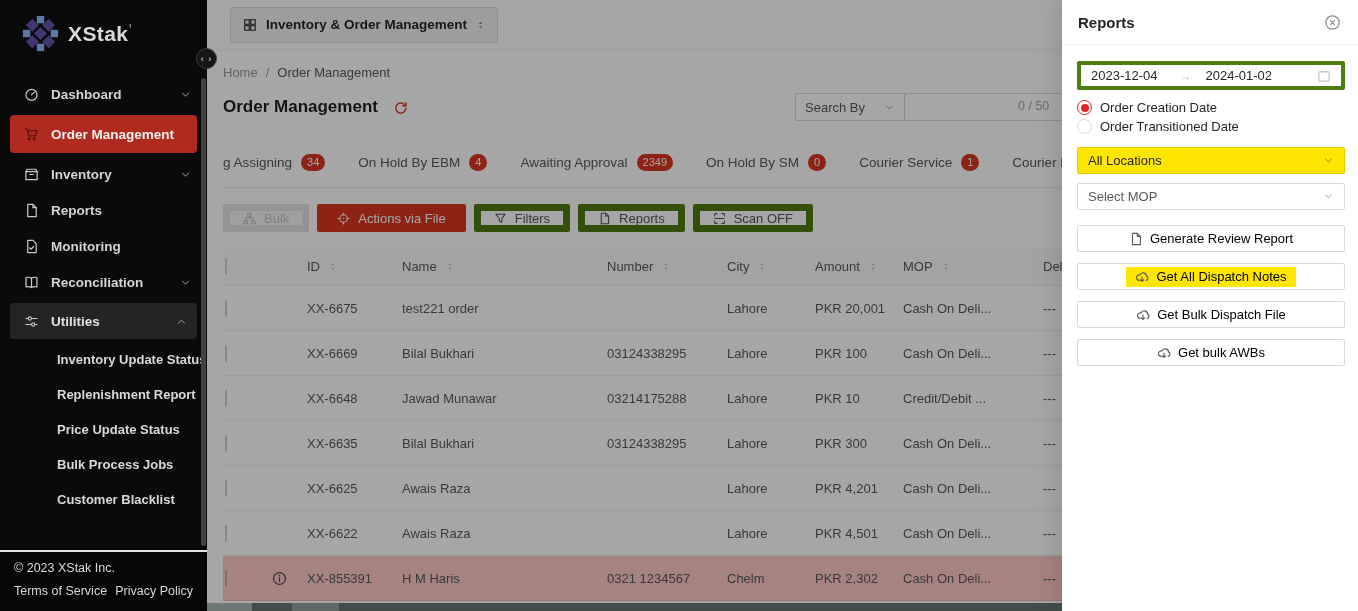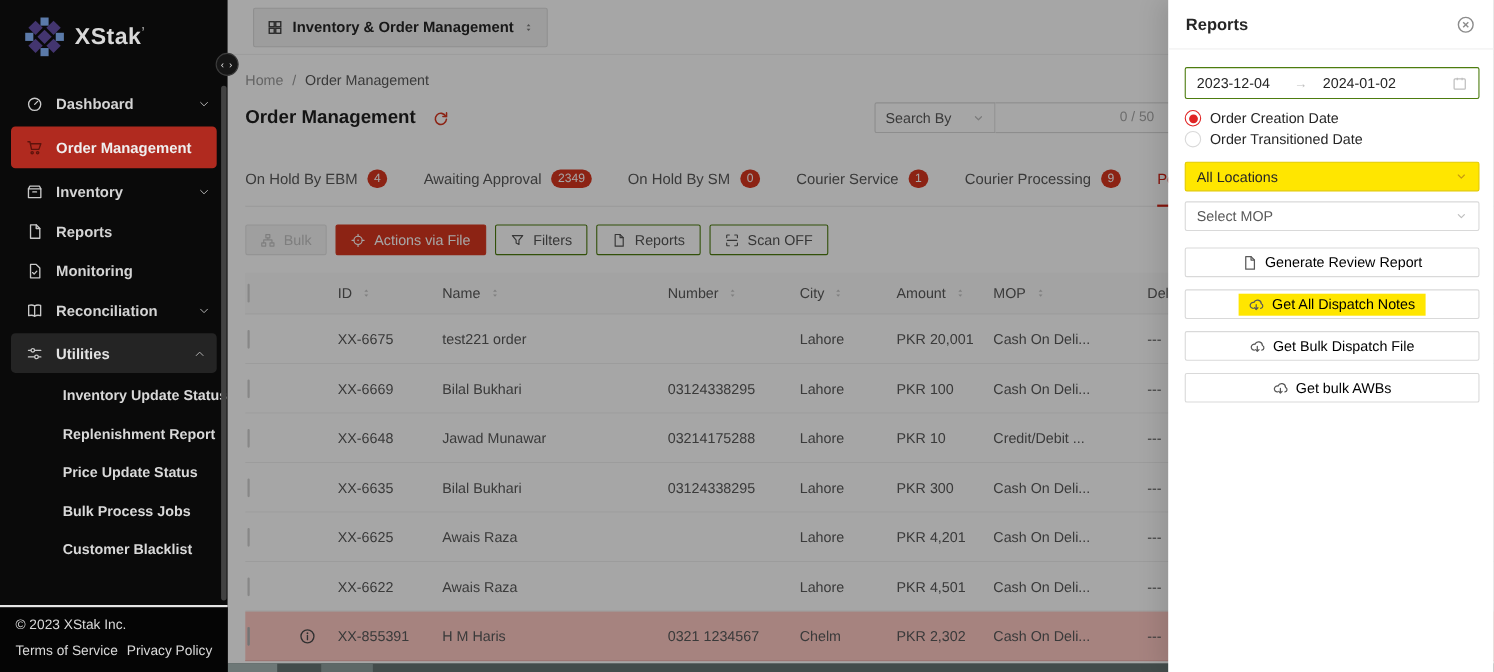--- a/index.html
+++ b/index.html
@@ -45,21 +45,21 @@
   .searchby .ic { width:11px; height:11px; color:#bfbfbf; }
   .search-input { position:absolute; left:682px; top:1px; width:400px; height:28px; border:1px solid #d9d9d9; border-left:none; background:#fff; }
   .search-counter { position:absolute; left:795px; top:7px; font-size:12.5px; color:#a8a8a8; }
 
   .tabs { display:flex; align-items:center; gap:33px; margin:16px 0 0 16px; height:50px; border-bottom:1px solid #ededed; padding-right:0; }
   .tab { display:flex; align-items:center; gap:9px; height:100%; font-size:13.5px; color:#595959; cursor:pointer; }
   .tab .badge { background:#d8361f; color:#fff; font-size:11px; line-height:17px; padding:0 6px; min-width:18px; text-align:center; border-radius:9px; }
   .tab.active { color:#cf2113; border-bottom:2px solid #cf2113; margin-bottom:-1px; font-weight:400; }
 
   .toolbar { display:flex; gap:8px; margin:16px 16px 0 16px; }
-  .btn { height:28px; display:inline-flex; align-items:center; gap:8px; padding:0 13px; border:1px solid #4d7c0f; border-radius:2px; background:#fff; font-size:13px; color:#555; cursor:pointer; }
+  .btn { height:28px; display:inline-flex; align-items:center; gap:8px; padding:0 13px; border:7px solid #4d7c0f; border-radius:2px; background:#fff; font-size:13px; color:#555; cursor:pointer; }
   .btn .ic { width:13px; height:13px; }
   .btn.disabled { background:#f5f5f5; color:#c2c2c2; border-color:#e3e3e3; }
   .btn.primary { background:#d8361f; border-color:#d8361f; color:#fff; }
 
   .table { margin:16px 0 0 16px; font-size:13px; color:#595959; }
   .t-head { display:flex; align-items:center; height:38px; background:#fafafa; border-bottom:1px solid #ececec; }
   .t-row { display:flex; align-items:center; height:45px; border-bottom:1px solid #f0f0f0; background:#fff; cursor:pointer; }
   .t-row.hl { background:#ffc9c4; border-color:#f3b6b1; }
   .hcell { display:flex; align-items:center; gap:8px; }
   .c-check { width:38px; padding-left:2px; }
@@ -79,21 +79,21 @@
   .hscroll { position:absolute; left:0; right:0; bottom:0; height:8px; background:#434c4b; z-index:6; }
   .hscroll .stub { position:absolute; left:0; top:0; width:45px; height:8px; background:#6e7877; }
   .hscroll .thumb { position:absolute; left:85px; top:0; width:47px; height:8px; background:#5d6867; cursor:pointer; }
 
   
   .drawer { position:absolute; right:0; top:0; width:296px; height:611px; background:#fff; z-index:20; box-shadow:-8px 0 20px rgba(0,0,0,.10); }
   .d-head { height:45px; display:flex; align-items:center; justify-content:space-between; padding:0 17px 0 16px; border-bottom:1px solid #efefef; }
   .d-title { font-size:15px; font-weight:600; color:#262626; }
   .d-close { width:17px; height:17px; color:#8c8c8c; cursor:pointer; }
   .d-body { padding:16px 13px 0 15px; }
-  .rangepicker { display:flex; align-items:center; border:1px solid #4d7c0f; border-radius:2px; height:29px; padding:0 10px; font-size:13px; color:#262626; cursor:pointer; }
+  .rangepicker { display:flex; align-items:center; border:4px solid #4d7c0f; border-radius:2px; height:29px; padding:0 10px; font-size:13px; color:#262626; cursor:pointer; }
   .rp-arrow { color:#bfbfbf; margin:0 14px 0 22px; font-size:12px; }
   .cal { width:14px; height:14px; color:#bfbfbf; margin-left:auto; }
   .radios { margin-top:10px; display:flex; flex-direction:column; gap:4px; font-size:13px; color:#262626; }
   .radio-row { display:flex; align-items:center; gap:8px; cursor:pointer; }
   .radio { width:15px; height:15px; border-radius:50%; border:1px solid #d9d9d9; background:#fff; position:relative; flex:none; }
   .radio.sel { border:1.5px solid #e02424; }
   .radio.sel::after { content:""; position:absolute; inset:2.5px; background:#e02424; border-radius:50%; }
   .d-select { margin-top:13px; height:27px; border:1px solid #d9d9d9; border-radius:2px; display:flex; align-items:center; justify-content:space-between; padding:0 10px; font-size:13px; color:#262626; cursor:pointer; }
   .d-select .ic { width:11px; height:11px; color:#bfbfbf; }
   .d-select.yellow { background:#ffe600; border-color:#e3ca00; }
@@ -274,20 +274,24 @@
             <polyline points="4,6 8,10 12,6"></polyline>
           </svg>
         </span>
     </div>
     <div class="search-input"></div>
     <span class="search-counter">0 / 50</span>
   </div>
 
   <div class="tabs" id="tabs">
       <div class="tab">
+        <span>g Assigning</span>
+        <span class="badge">34</span>
+      </div>
+      <div class="tab">
         <span>On Hold By EBM</span>
         <span class="badge">4</span>
       </div>
       <div class="tab">
         <span>Awaiting Approval</span>
         <span class="badge">2349</span>
       </div>
       <div class="tab">
         <span>On Hold By SM</span>
         <span class="badge">0</span>

